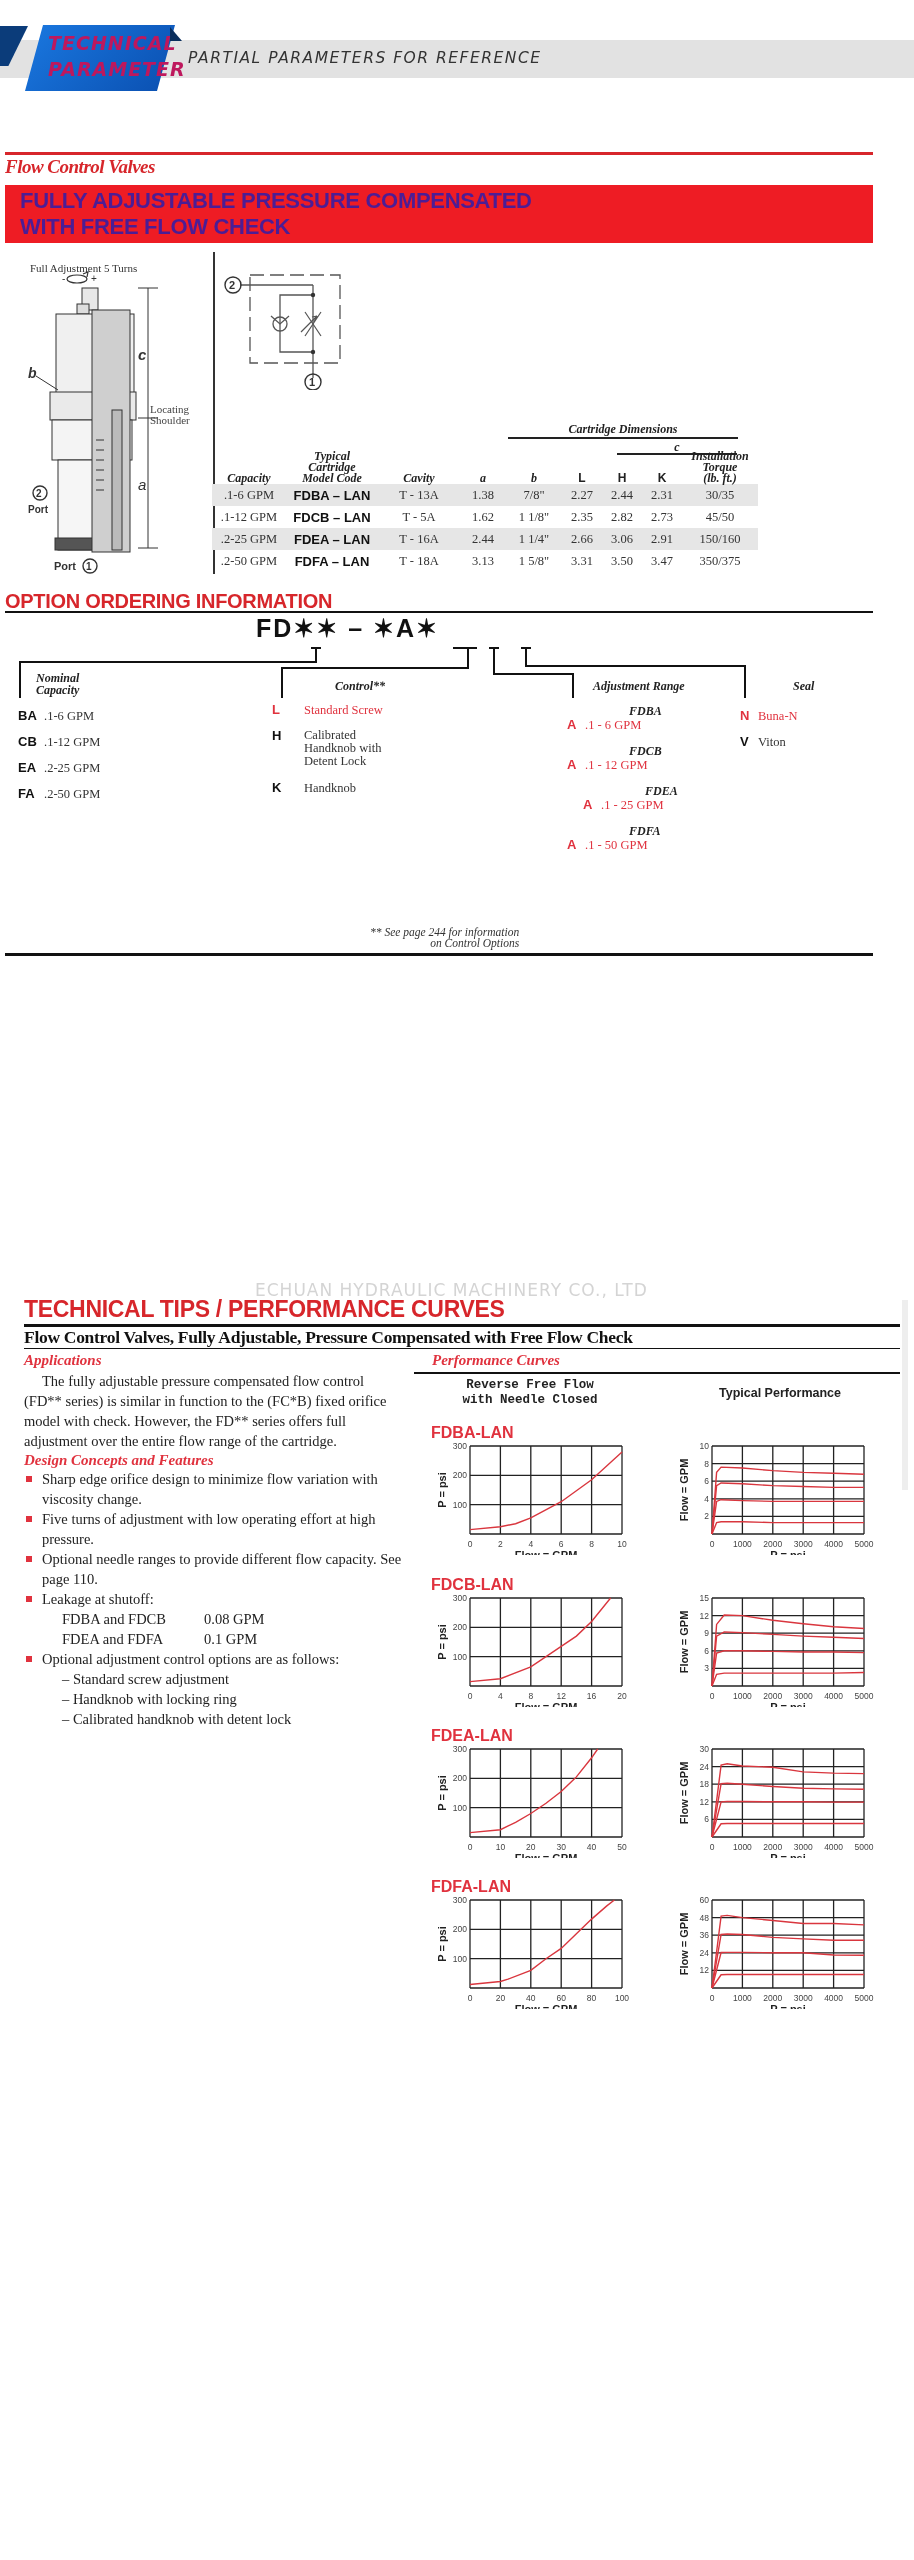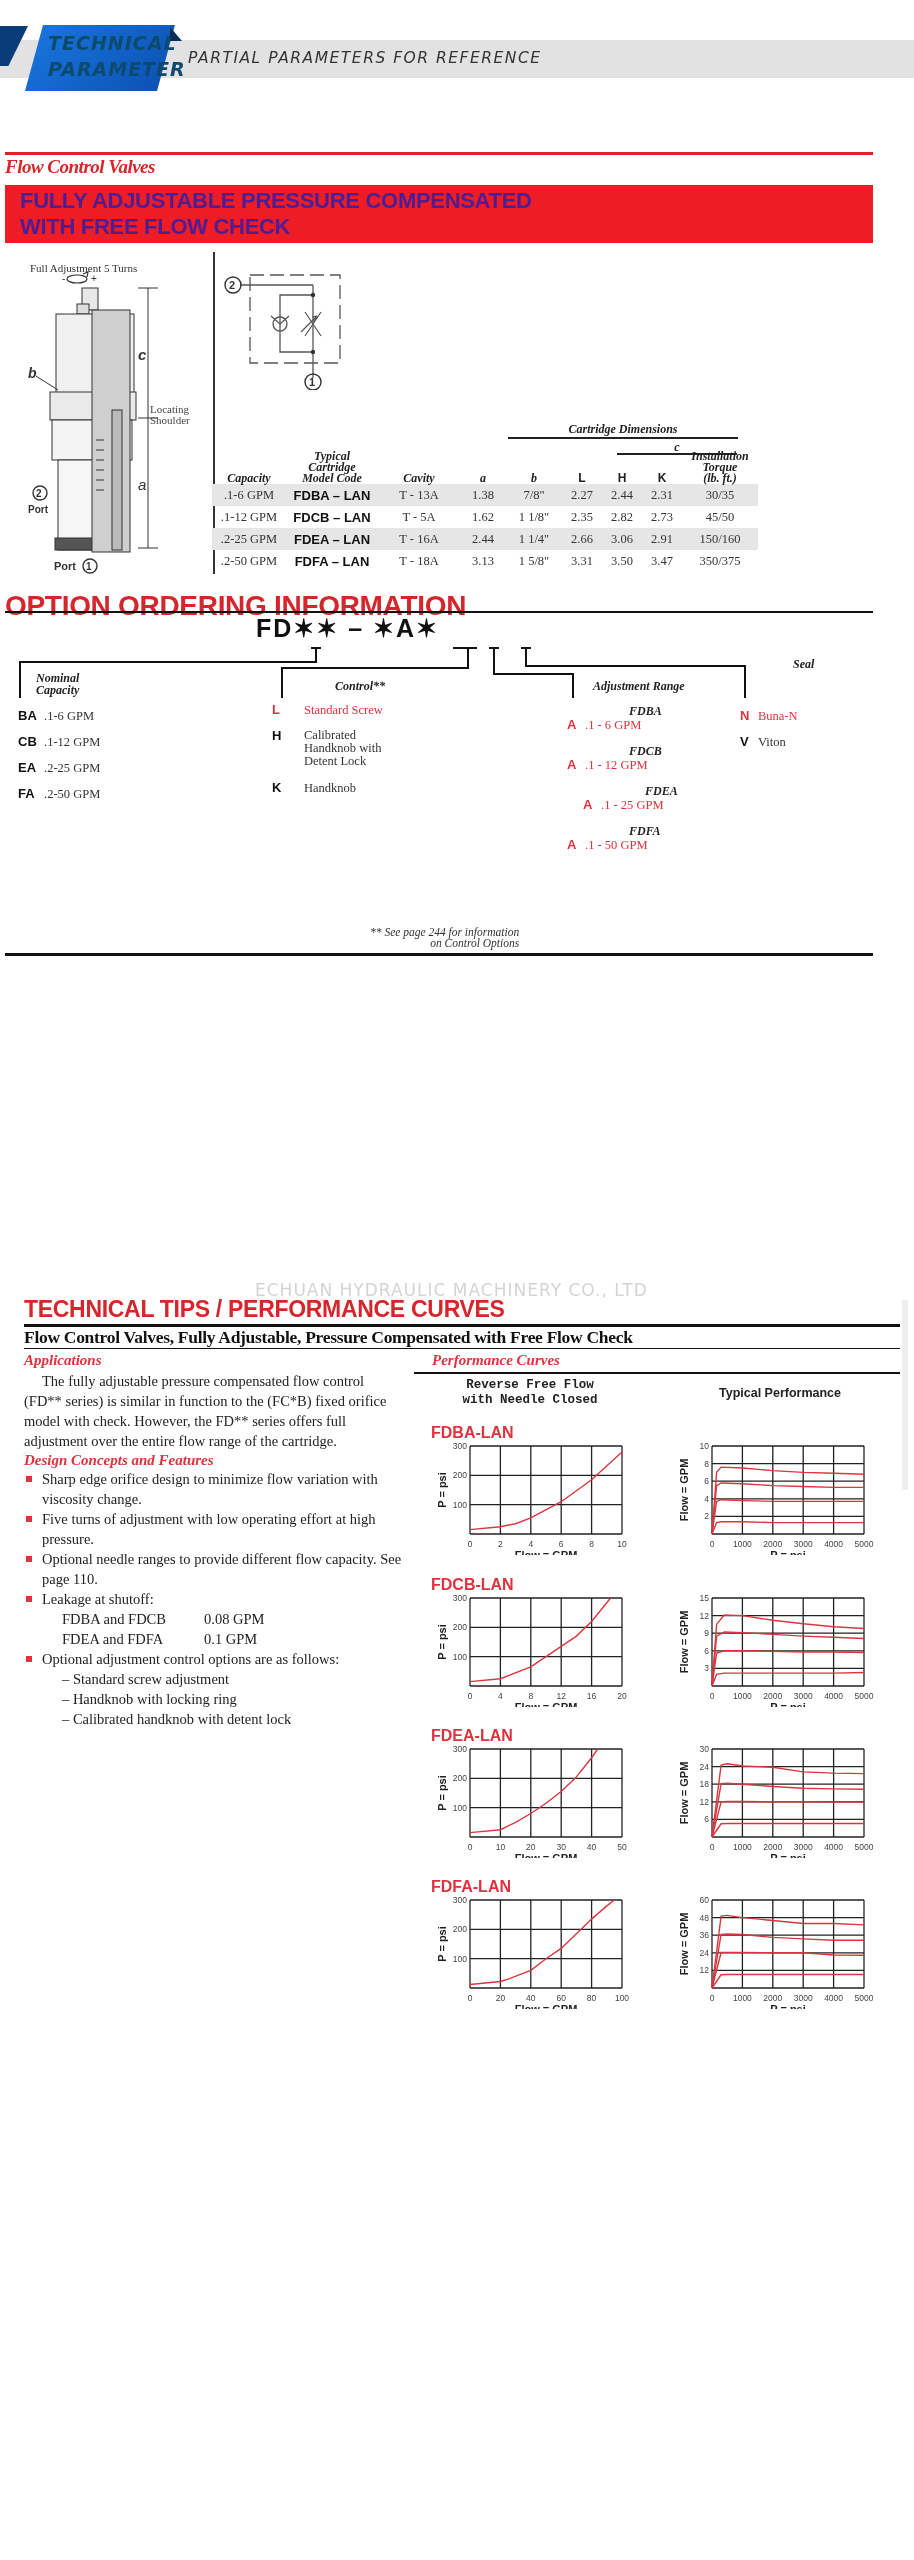--- a/index.html
+++ b/index.html
@@ -3,37 +3,37 @@
 <meta charset="utf-8">
 <style>
   * { box-sizing: border-box; margin: 0; padding: 0; }
   body { width: 914px; height: 2560px; background: #fff; position: relative; overflow: hidden; font-family: "Liberation Serif", serif; color: #222; }
   .abs { position: absolute; }
   
   .banner-strip { left: 0; top: 40px; width: 914px; height: 38px; background: #e2e2e2; }
   .banner-blue { left: 25px; top: 25px; width: 150px; height: 66px; background: linear-gradient(135deg,#1a78e0,#0a4fb0); clip-path: polygon(12% 0,100% 0,88% 100%,0 100%); }
   .banner-fold-l { left: 0; top: 26px; width: 28px; height: 40px; background: #0b3c7a; clip-path: polygon(0 0,100% 0,30% 100%,0 100%); }
   .banner-fold-r { left: 170px; top: 27px; width: 12px; height: 14px; background: #0a2e5c; clip-path: polygon(0 0,100% 100%,0 100%); }
-  .banner-title { left: 48px; top: 30px; width: 120px; color: #0c4a6e; font-family: "DejaVu Sans", sans-serif; font-style: italic; font-weight: bold; font-size: 19px; line-height: 26px; text-align: center; letter-spacing: 1px; }
+  .banner-title { left: 48px; top: 30px; width: 120px; color: #be185d; font-family: "DejaVu Sans", sans-serif; font-style: italic; font-weight: bold; font-size: 19px; line-height: 26px; text-align: center; letter-spacing: 1px; }
   .banner-sub { left: 188px; top: 49px; font-family: "DejaVu Sans", sans-serif; font-size: 15.5px; color: #333; letter-spacing: 1.5px; font-style: italic; }
   
   .red-rule { background: #d7262b; }
   .black-rule { background: #111; }
   .fcv-title { left: 5px; top: 152px; font-style: italic; font-size: 19px; font-weight: bold; color: #d7262b; letter-spacing: -0.5px; }
   .red-box { left: 5px; top: 185px; width: 868px; height: 58px; background: #ee1c24; }
   .red-box-text { left: 20px; top: 188px; color: #4c1d95; font-family: "Liberation Sans", sans-serif; font-weight: bold; font-size: 22px; line-height: 26px; letter-spacing: -0.3px; }
   
   table.spec { position: absolute; left: 212px; top: 420px; border-collapse: collapse; font-family: "Liberation Serif", serif; font-size: 12.5px; color: #333; }
   table.spec th { font-style: italic; font-weight: bold; font-size: 12px; line-height: 11px; padding: 0 4px; text-align: center; vertical-align: bottom; color: #222; }
   table.spec td { text-align: center; height: 22px; padding: 0 6px; }
   table.spec tr.shade td { background: #e6e6e6; }
   table.spec td.code { font-family: "Liberation Sans", sans-serif; font-weight: bold; color: #111; font-size: 13px; }
   table.spec th.sans { font-family: "Liberation Sans", sans-serif; font-style: normal; }
   
-  .ooi-title { left: 5px; top: 590px; color: #d7262b; font-family: "Liberation Sans", sans-serif; font-weight: bold; font-size: 28px; letter-spacing: -0.3px; }
+  .ooi-title { left: 5px; top: 590px; color: #d7262b; font-family: "Liberation Sans", sans-serif; font-weight: bold; font-size: 20px; letter-spacing: -0.3px; }
   .code-line { left: 256px; top: 614px; font-family: "Liberation Sans", sans-serif; font-weight: bold; font-size: 25px; color: #111; letter-spacing: 2px; }
   .col-head { font-style: italic; font-weight: bold; font-size: 12px; line-height: 12px; color: #222; }
   .opt-row { font-size: 12.5px; color: #333; }
   .opt-key { font-family: "Liberation Sans", sans-serif; font-weight: bold; font-size: 13px; color: #111; display: inline-block; width: 26px; }
   .red { color: #e0323e; }
   .footnote { left: 370px; top: 927px; font-style: italic; font-size: 11.5px; line-height: 11px; color: #333; text-align: right; }
   
   .watermark { left: 255px; top: 1280px; font-family: "DejaVu Sans", sans-serif; font-size: 17px; color: #d4d4d4; letter-spacing: 1px; }
   .tt-title { left: 24px; top: 1296px; color: #d7262b; font-family: "Liberation Sans", sans-serif; font-weight: bold; font-size: 23px; letter-spacing: -0.3px; }
   .tt-sub { left: 24px; top: 1324px; font-weight: bold; font-size: 17.5px; color: #111; letter-spacing: -0.3px; }
@@ -257,21 +257,21 @@
   <div style="height:40px;margin-left:16px;">
     <div class="col-head" style="padding-left:62px;">FDEA</div>
     <div><span class="opt-key red" style="width:18px;">A</span><span class="red">.1 - 25 GPM</span></div>
   </div>
   <div style="height:40px;">
     <div class="col-head" style="padding-left:62px;">FDFA</div>
     <div><span class="opt-key red" style="width:18px;">A</span><span class="red">.1 - 50 GPM</span></div>
   </div>
 </div>
 
-<div class="abs col-head" style="left:793px;top:658px;">Seal</div>
+<div class="abs col-head" style="left:793px;top:680px;">Seal</div>
 <div class="abs opt-row" style="left:740px;top:703px;line-height:26px;">
   <div><span class="opt-key red" style="width:18px;">N</span><span class="red">Buna-N</span></div>
   <div><span class="opt-key" style="width:18px;">V</span><span>Viton</span></div>
 </div>
 
 <div class="abs footnote">
   <div>** See page 244 for information</div>
   <div style="padding-left:10px;">on Control Options</div>
 </div>
 <div class="abs black-rule" style="left:5px;top:953px;width:868px;height:3px;"></div>

